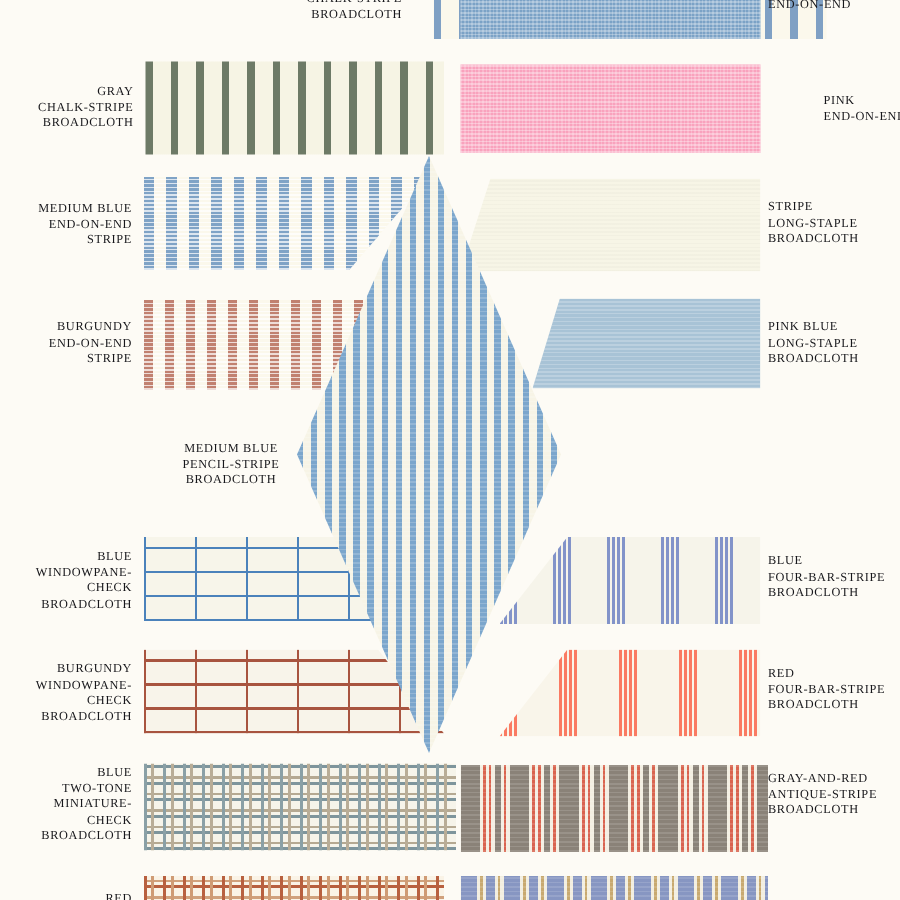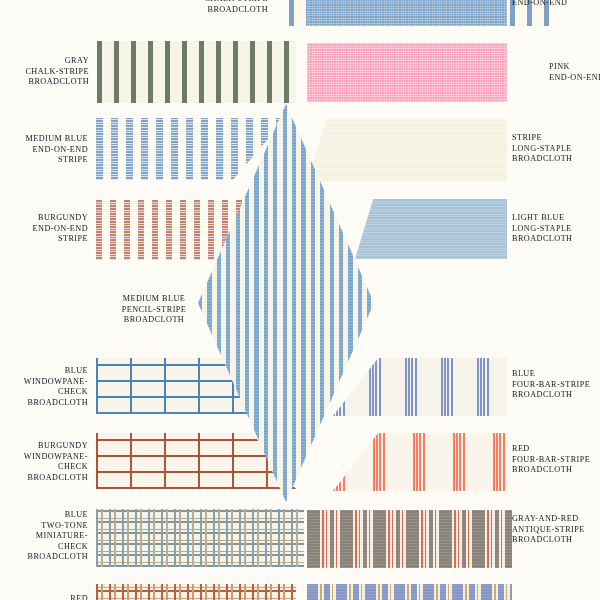--- a/index.html
+++ b/index.html
@@ -312,21 +312,21 @@
   <div class="sw" style="left:307px;top:119px;width:200px;height:62px;">
     <div class="fill p-white-ls para-white"></div>
   </div>
   <div class="label left-al" style="left:512px;top:133px;width:88px;">STRIPE
 LONG-STAPLE
 BROADCLOTH</div>
 
   <div class="sw" style="left:355px;top:199px;width:152px;height:60px;">
     <div class="fill p-ltblue-ls para-ltblue"></div>
   </div>
-  <div class="label left-al" style="left:512px;top:213px;width:88px;">LIGHT BLUE
+  <div class="label left-al" style="left:512px;top:213px;width:88px;">PINK BLUE
 LONG-STAPLE
 BROADCLOTH</div>
 
   <div class="sw" style="left:333px;top:358px;width:174px;height:58px;">
     <div class="fill p-blue4bar cut-tl"></div>
   </div>
   <div class="label left-al" style="left:512px;top:369px;width:88px;">BLUE
 FOUR-BAR-STRIPE
 BROADCLOTH</div>
 

